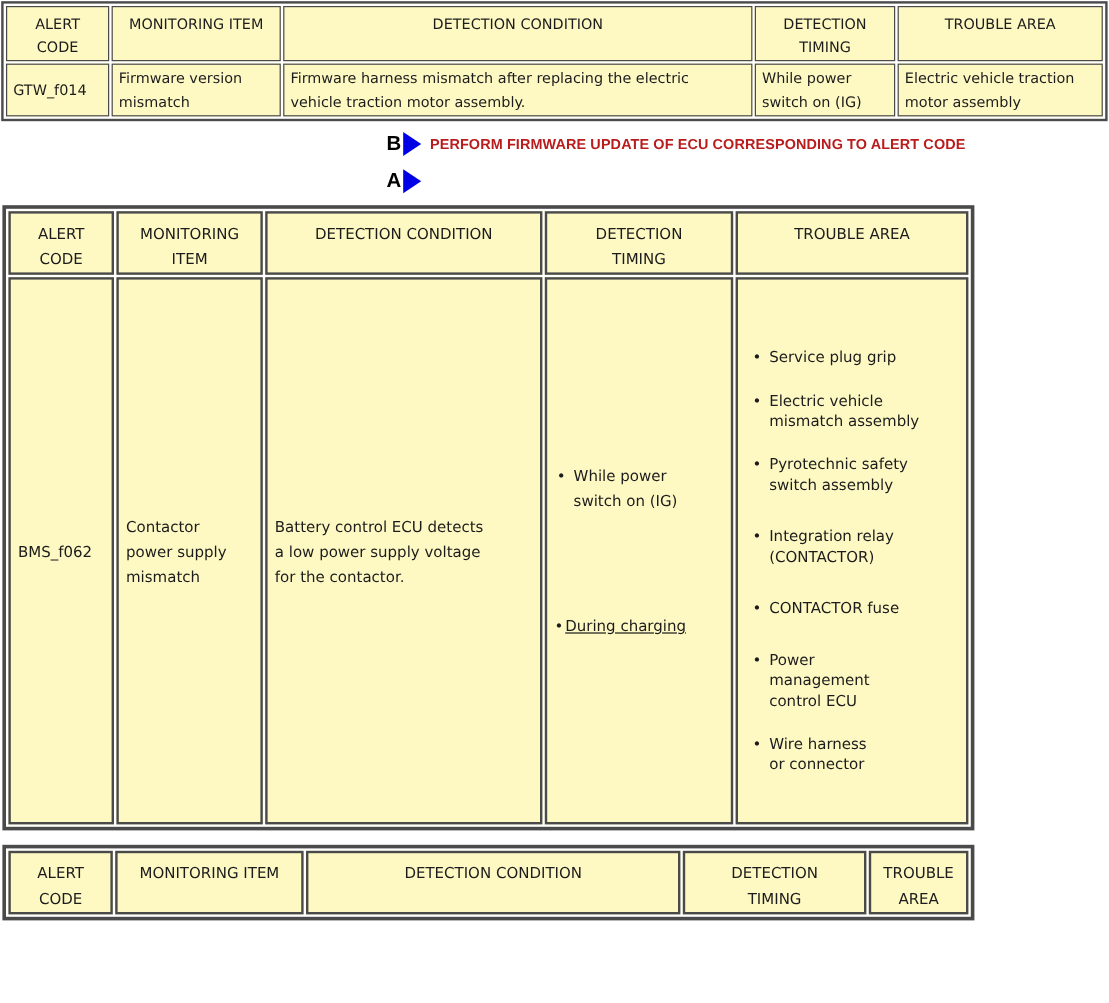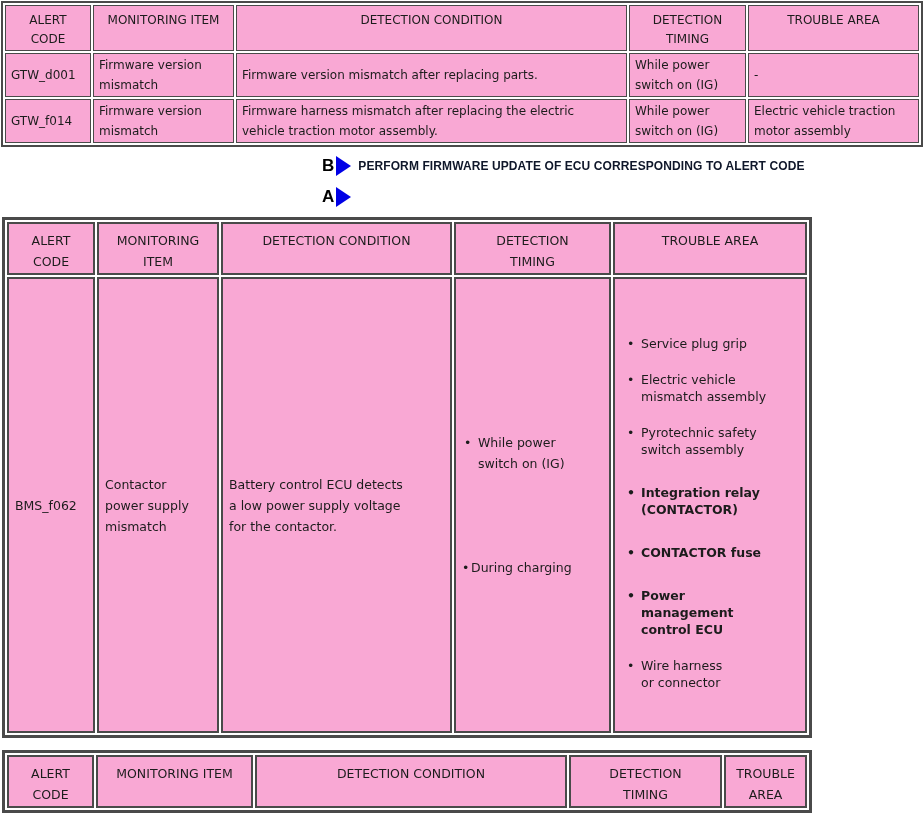--- a/index.html
+++ b/index.html
@@ -13,21 +13,21 @@
   }
 
   
   table.alert-table {
     border-collapse:separate;
     background:#fff;
     table-layout:fixed;
   }
   table.alert-table th,
   table.alert-table td {
-    background:#f9a8d4;
+    background:#fef9c3;
     font-weight:normal;
     white-space:pre-line;
     overflow:hidden;
   }
 
   
   .t1 { width:922px; margin:1px 0 0 1px; border:2px solid #4a4a4a; border-spacing:2px; }
   .t1 th, .t1 td { border:1px solid #4a4a4a; }
   .t1 th { height:46px; font-size:12px; line-height:19px; text-align:center; vertical-align:top; padding-top:5px; }
   .t1 td { height:44px; font-size:12px; line-height:20px; vertical-align:middle; padding:1px 4px 1px 5px; }
@@ -43,37 +43,37 @@
   .t3 th { height:48px; }
 
   
   ul.blist { list-style:none; margin:0; padding:0; }
   ul.blist li { position:relative; padding-left:16px; }
   ul.blist li::before { content:"\2022"; position:absolute; left:2px; top:0; }
   ul.blist li.flush { padding-left:9px; }
   ul.blist li.flush::before { left:0; }
 
   .timing-cell-mid { vertical-align:middle; }
-  .timing-cell-mid ul.blist li + li { margin-top:62px; }
+  .timing-cell-mid ul.blist li + li { margin-top:62px;text-decoration:underline; }
 
   .trouble-list-cell { vertical-align:top !important; padding-top:16px !important; padding-left:8px !important; }
   .trouble-list-cell ul.blist { font-size:12.5px; line-height:17px; }
   .trouble-list-cell ul.blist li { padding-left:18px; margin-top:2px; }
   .trouble-list-cell ul.blist li::before { left:4px; }
-  .trouble-list-cell ul.blist li.gap { margin-top:9px;font-weight:bold; }
+  .trouble-list-cell ul.blist li.gap { margin-top:9px; }
 
   
   .actions { position:relative; height:70px; }
   .action-row { position:absolute; left:322px; display:flex; align-items:center; }
   .action-row.b { top:9px; }
   .action-row.a { top:40px; }
   .action-letter { font-family:"Liberation Sans", sans-serif; font-weight:bold; font-size:17px; line-height:20px; color:#000; }
   .play-icon { width:0; height:0; border-top:10px solid transparent; border-bottom:10px solid transparent;
                border-left:15px solid #0000e6; margin-left:2px; margin-right:7px; }
-  .action-label { font-family:"Liberation Sans", sans-serif; font-weight:bold; font-size:12px; letter-spacing:0.1px; color:#0f172a; }
+  .action-label { font-family:"Liberation Sans", sans-serif; font-weight:bold; font-size:12px; letter-spacing:0.1px; color:#b91c1c; }
 </style>
 </head>
 <body>
 
 <table class="alert-table t1">
   <colgroup>
     <col style="width:86px">
       <col style="width:141px">
       <col style="width:391px">
       <col style="width:117px">
@@ -81,29 +81,20 @@
   </colgroup>
   <tbody>
       <tr>
     <th>ALERT
 CODE</th>
     <th>MONITORING ITEM</th>
     <th>DETECTION CONDITION</th>
     <th>DETECTION
 TIMING</th>
     <th>TROUBLE AREA</th>
-  </tr>
-  <tr>
-    <td>GTW_d001</td>
-    <td>Firmware version
-mismatch</td>
-    <td>Firmware version mismatch after replacing parts.</td>
-    <td>While power
-switch on (IG)</td>
-    <td>-</td>
   </tr>
   <tr>
     <td>GTW_f014</td>
     <td>Firmware version
 mismatch</td>
     <td>Firmware harness mismatch after replacing the electric
 vehicle traction motor assembly.</td>
     <td>While power
 switch on (IG)</td>
     <td>Electric vehicle traction

